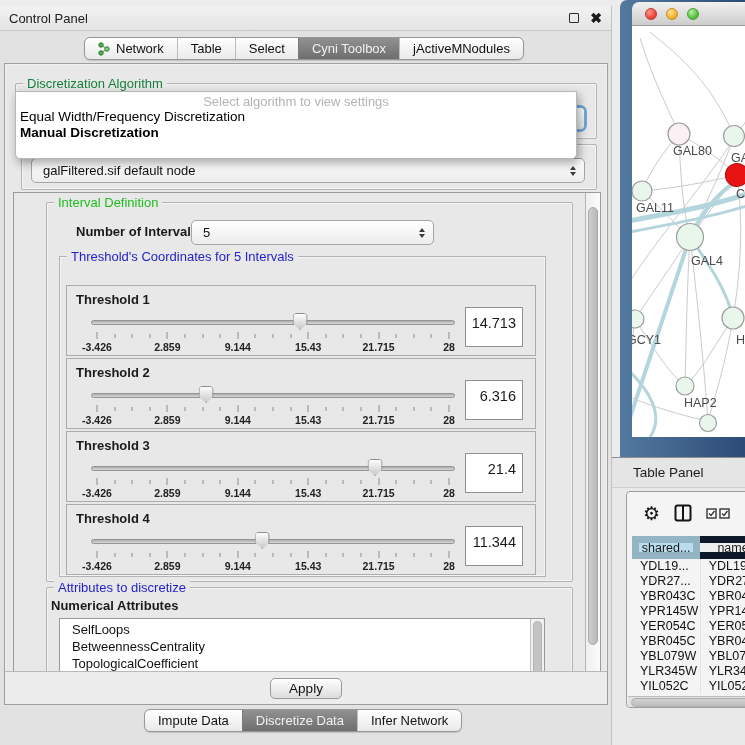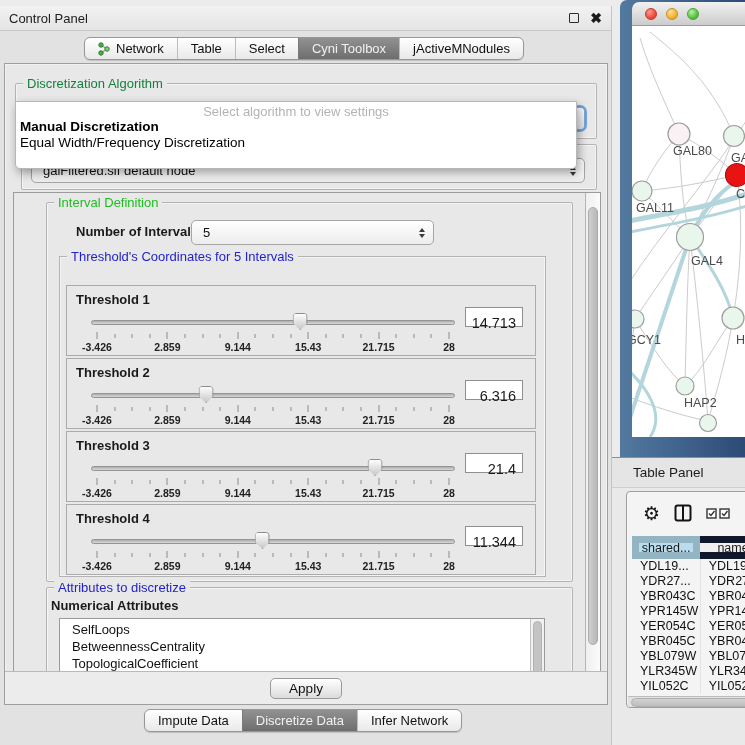--- a/index.html
+++ b/index.html
@@ -35,21 +35,21 @@
   .t-blue  { color:#2323cc; }
 
   
   .algo-group { left:10px; top:19px; width:582px; height:56px; }
   .algo-combo { position:absolute; left:8px; top:22px; right:10px; height:25px; background:linear-gradient(#ffffff,#ededed); border:1px solid #a5a5a5; border-radius:5px; }
   .algo-combo .stepper { position:absolute; right:1px; top:1px; width:20px; height:21px; border-radius:4px; background:linear-gradient(#fdfdfd,#e3e3e3); box-shadow:0 0 0 3px rgba(96,156,219,.85); display:flex; flex-direction:column; align-items:center; justify-content:center; gap:1px; }
   .tri-up { width:0; height:0; border-left:3.5px solid transparent; border-right:3.5px solid transparent; border-bottom:4px solid #3b3b3b; }
   .tri-dn { width:0; height:0; border-left:3.5px solid transparent; border-right:3.5px solid transparent; border-top:4px solid #3b3b3b; }
 
   
-  .popup { position:absolute; left:10px; top:37px; width:562px; height:68px; background:#ffffff; border:1px solid #b7b7b7; border-radius:0 0 5px 5px; box-shadow:2px 4px 10px rgba(0,0,0,.35); z-index:30; }
+  .popup { position:absolute; left:10px; top:27px; width:562px; height:68px; background:#ffffff; border:1px solid #b7b7b7; border-radius:0 0 5px 5px; box-shadow:2px 4px 10px rgba(0,0,0,.35); z-index:30; }
   .popup .ph { text-align:center; color:#b3b3b3; font-size:13px; padding-top:2px; height:17px; }
   .popup .opt { font-size:13.5px; padding:0 4px; height:16px; line-height:16px; color:#000; }
   .popup .opt.sel { font-weight:bold; }
 
   
   .td-group { left:16px; top:80px; width:576px; height:46px; }
   .combo { position:absolute; background:linear-gradient(#ffffff,#ececec); border:1px solid #a5a5a5; border-radius:5px; display:flex; align-items:center; font-size:13px; color:#111; }
   .combo .ctext { padding-left:11px; flex:1; white-space:nowrap; overflow:hidden; }
   .combo .cstep { width:18px; display:flex; flex-direction:column; align-items:center; gap:2px; padding-right:4px; }
   .td-combo { left:9px; top:13px; right:11px; height:25px; }
@@ -69,21 +69,21 @@
   .tpanel .tlabel { position:absolute; left:9px; top:6px; font-weight:bold; font-size:13px; }
   .slider { position:absolute; left:24px; top:31px; width:364px; height:36px; }
   .track { position:absolute; left:0; right:0; top:3px; height:5px; background:linear-gradient(#adadad,#d9d9d9); border:1px solid #949494; border-radius:3px; }
   .rail { position:absolute; left:6px; right:6px; top:0; height:100%; }
   .thumb { position:absolute; top:-4px; width:15px; height:17px; transform:translateX(-50%); background:linear-gradient(#fdfdfd,#c9c9c9); border:1px solid #8d8d8d; clip-path:polygon(50% 100%, 0 60%, 0 16%, 16% 0, 84% 0, 100% 16%, 100% 60%); border-radius:3px; }
   .ticks { position:absolute; left:6px; right:6px; top:15px; height:8px; }
   .tick { position:absolute; top:2px; width:1px; height:4px; background:#8b8b8b; transform:translateX(-0.5px); }
   .tick.major { top:0; height:7px; }
   .tick-labels { position:absolute; left:6px; right:6px; top:24px; height:12px; }
   .tick-labels span { position:absolute; transform:translateX(-50%); font-size:10.5px; font-weight:bold; color:#222; white-space:nowrap; }
-  .valbox { position:absolute; left:398px; top:21px; width:58px; height:20px; background:#fff; border:1px solid #8f8f8f; font-size:14.5px; text-align:right; line-height:30px; padding-right:6px; }
+  .valbox { position:absolute; left:398px; top:21px; width:58px; height:40px; background:#fff; border:1px solid #8f8f8f; font-size:14.5px; text-align:right; line-height:30px; padding-right:6px; }
 
   
   .attrs-group { left:32px; top:394px; width:527px; height:270px; }
   .attrs-heading { position:absolute; left:4px; top:10px; font-weight:bold; font-size:13px; }
   .attr-list { position:absolute; left:12px; top:30px; width:486px; height:170px; background:#ffffff; border:1px solid #9a9a9a; overflow:hidden; }
   .attr-list .items { position:absolute; left:0; top:2px; right:14px; }
   .attr-list .li { font-size:13px; line-height:17px; padding-left:12px; color:#111; white-space:nowrap; }
   .list-scroll { position:absolute; right:0; top:0; bottom:0; width:14px; background:#f1f1f1; border-left:1px solid #c2c2c2; }
   .list-scroll .thumbv2 { position:absolute; left:2px; right:2px; top:2px; height:70px; background:#c4c4c4; border-radius:6px; border:1px solid #b2b2b2; }
 
@@ -168,22 +168,22 @@
       <div class="algo-combo">
         <div class="stepper">
           <span class="tri-up"></span>
           <span class="tri-dn"></span>
         </div>
       </div>
     </div>
 
     <div class="popup">
       <div class="ph">Select algorithm to view settings</div>
+      <div class="opt">Equal Width/Frequency Discretization</div>
       <div class="opt sel">Manual Discretization</div>
-      <div class="opt">Equal Width/Frequency Discretization</div>
     </div>
 
     <div class="group td-group">
       <span class="group-title t-black">Table Data</span>
       <div class="combo td-combo">
         <span class="ctext">galFiltered.sif default node</span>
         <span class="cstep">
           <span class="tri-up"></span>
             <span class="tri-dn"></span>
         </span>

